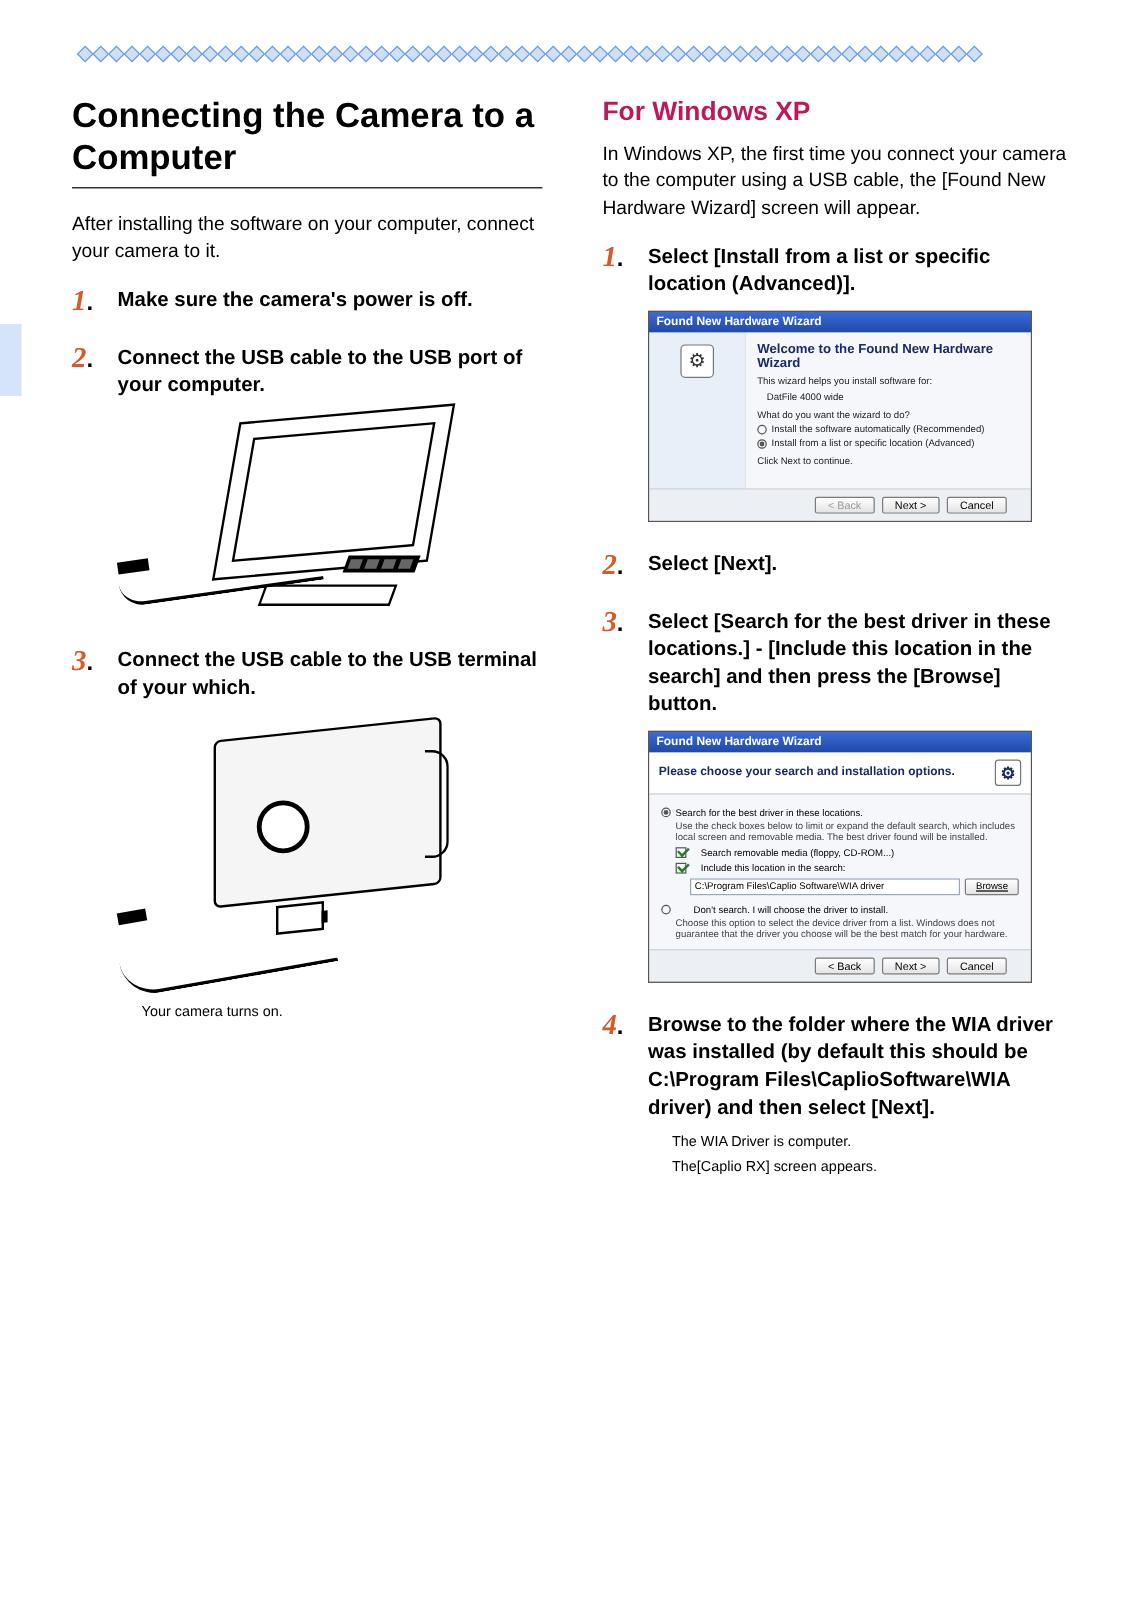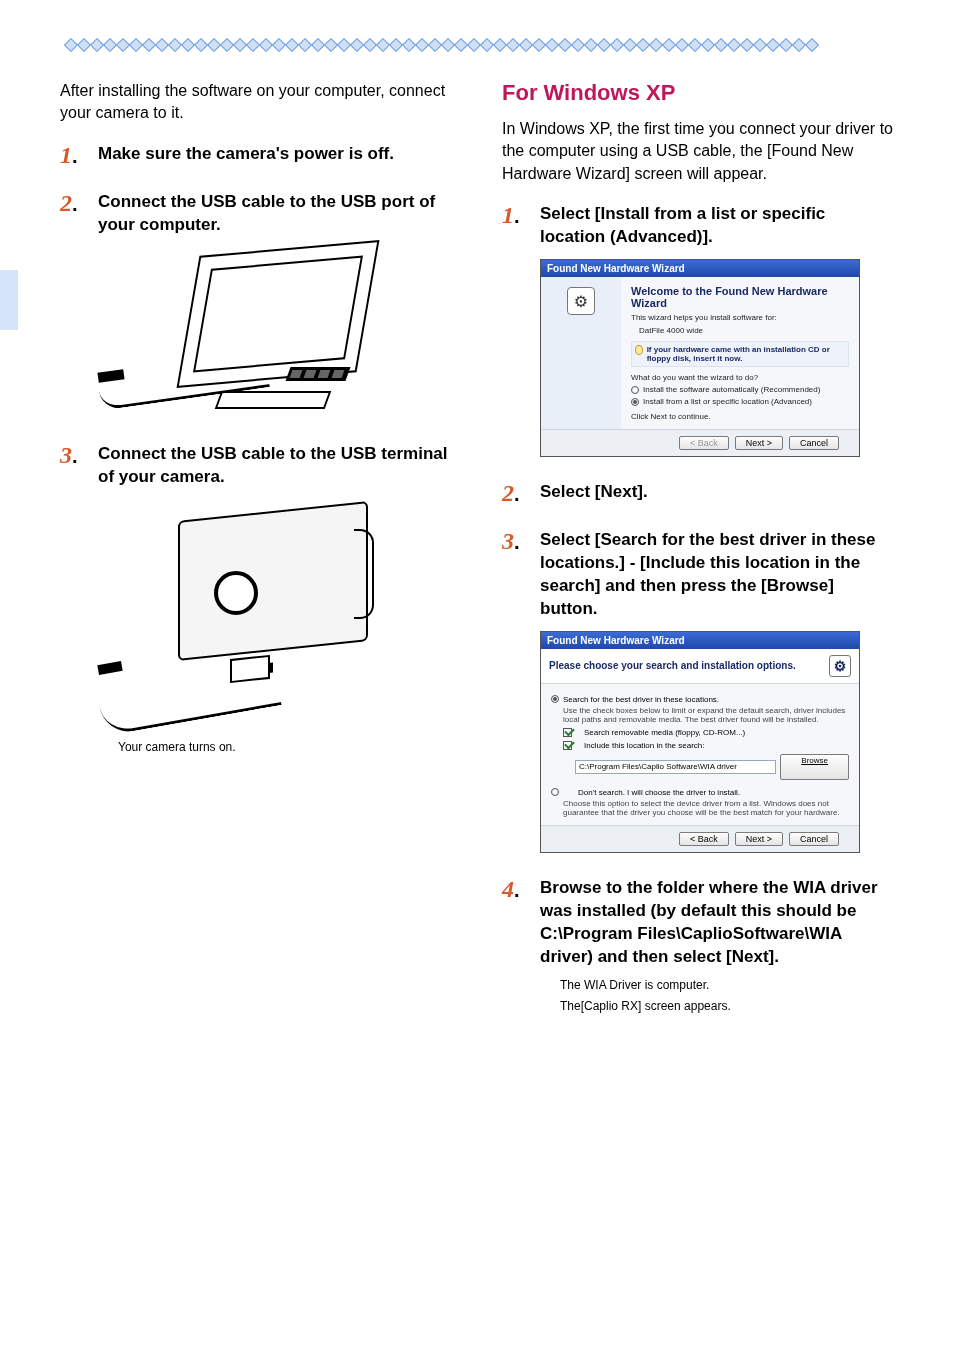--- a/index.html
+++ b/index.html
@@ -144,21 +144,21 @@
     display:flex; justify-content:space-between; align-items:center;
     padding:6px 8px; border-bottom:1px solid #cfd6e3; font-size:10px; font-weight:bold; color:#1a2a66; background:#fff;
   }
   .wizard2 .ic2 { width:22px;height:22px;border:1px solid #777;border-radius:3px;display:flex;align-items:center;justify-content:center;font-size:14px; }
   .wizard2 .content2 { padding:8px 10px; font-size:8px; background:#f5f7fb; }
   .wizard2 .chk { display:flex; gap:12px; align-items:center; margin-top:4px; font-size:8px; padding-left:12px; }
   .wizard2 .box { width:9px;height:9px;border:1px solid #555;display:inline-block;flex-shrink:0;position:relative; }
   .wizard2 .box.checked::after{content:"";position:absolute;left:1px;top:-1px;width:7px;height:4px;border-left:2px solid #2a7a2a;border-bottom:2px solid #2a7a2a;transform:rotate(-45deg);}
   .wizard2 .pathrow { display:flex; gap:4px; align-items:center; margin-top:4px; padding-left:24px; }
   .wizard2 .path { flex:1; border:1px solid #9aa6bb; background:#fff; font-size:8px; padding:1px 3px; height:14px; }
-  .wizard2 .browse { font-size:8px; padding:0 20px; border:1px solid #7a7a7a; background:linear-gradient(#fefefe,#e4e4e4); border-radius:2px; height:26px; line-height:12px;text-decoration:underline; }
+  .wizard2 .browse { font-size:8px; padding:0 8px; border:1px solid #7a7a7a; background:linear-gradient(#fefefe,#e4e4e4); border-radius:2px; height:14px; line-height:12px;text-decoration:underline; }
   .wizard2 .note { font-size:8px; color:#444; padding:2px 0 0 12px; }
 
   .page-edge-tab {
     position:absolute; left:0; top:270px; width:18px; height:60px; background:#d6e4fa;
   }
   .page { position: relative; }
 </style>
 </head>
 <body>
 
@@ -223,20 +223,21 @@
       <span class="diamond"></span>
       <span class="diamond"></span>
       <span class="diamond"></span>
       <span class="diamond"></span>
       <span class="diamond"></span>
   </div>
 
   <div class="columns">
 
     <div class="col">
+      <h1>Connecting the Camera to a Computer</h1>
       <p class="intro">After installing the software on your computer, connect your camera to it.</p>
 
       <ol class="steps">
         <li>
           <div class="step-head">
             <span class="step-num"><span>1</span><span class="step-dot">.</span></span>
             <span class="step-text">Make sure the camera's power is off.</span>
           </div>
         </li>
 
@@ -255,60 +256,56 @@
               </div>
             <div class="base"></div>
             <div class="cable"></div>
             <div class="plug"></div>
           </div>
         </li>
 
         <li>
           <div class="step-head">
             <span class="step-num"><span>3</span><span class="step-dot">.</span></span>
-            <span class="step-text">Connect the USB cable to the USB terminal of your camera.</span>
+            <span class="step-text">Connect the USB cable to the USB terminal of your which.</span>
           </div>
           <div class="illus usb-camera">
             <div class="body"></div>
             <div class="lens"></div>
             <div class="battery"></div>
             <div class="strap"></div>
             <div class="cable2"></div>
             <div class="plug2"></div>
           </div>
           <p class="step-sub">Your camera turns on.</p>
         </li>
       </ol>
     </div>
 
     <div class="col">
       <h2>For Windows XP</h2>
-      <p class="intro">In Windows XP, the first time you connect your driver to the computer using a USB cable, the [Found New Hardware Wizard] screen will appear.</p>
+      <p class="intro">In Windows XP, the first time you connect your camera to the computer using a USB cable, the [Found New Hardware Wizard] screen will appear.</p>
 
       <ol class="steps">
         <li>
           <div class="step-head">
             <span class="step-num"><span>1</span><span class="step-dot">.</span></span>
             <span class="step-text">Select [Install from a list or specific location (Advanced)].</span>
           </div>
 
           <div class="wizard">
             <div class="titlebar">Found New Hardware Wizard</div>
             <div class="wbody">
               <div class="side">
                 <div class="ic">⚙</div>
               </div>
               <div class="main">
                 <div class="wtitle">Welcome to the Found New Hardware Wizard</div>
                 <div class="sub">This wizard helps you install software for:</div>
                 <div class="sub" style="margin-left:8px;">DatFile 4000 wide</div>
-                <div class="hint">
-                  <span class="bulb"></span>
-                  <span>If your hardware came with an installation CD or floppy disk, insert it now.</span>
-                </div>
                 <div class="question">What do you want the wizard to do?</div>
                 <div class="opt">
                   <span class="radio"></span>
                   <span>Install the software automatically (Recommended)</span>
                 </div>
                 <div class="opt">
                   <span class="radio sel"></span>
                   <span>Install from a list or specific location (Advanced)</span>
                 </div>
                 <div class="click">Click Next to continue.</div>
@@ -339,21 +336,21 @@
             <div class="titlebar">Found New Hardware Wizard</div>
             <div class="header2">
               <span>Please choose your search and installation options.</span>
               <span class="ic2">⚙</span>
             </div>
             <div class="content2">
               <div class="opt" style="padding-left:0;">
                 <span class="radio sel"></span>
                 <span>Search for the best driver in these locations.</span>
               </div>
-              <div class="note">Use the check boxes below to limit or expand the default search, driver includes local paths and removable media. The best driver found will be installed.</div>
+              <div class="note">Use the check boxes below to limit or expand the default search, which includes local screen and removable media. The best driver found will be installed.</div>
               <div class="chk">
                 <span class="box checked"></span>
                 <span>Search removable media (floppy, CD-ROM...)</span>
               </div>
               <div class="chk">
                 <span class="box checked"></span>
                 <span>Include this location in the search:</span>
               </div>
               <div class="pathrow">
                 <span class="path">C:\Program Files\Caplio Software\WIA driver</span>

